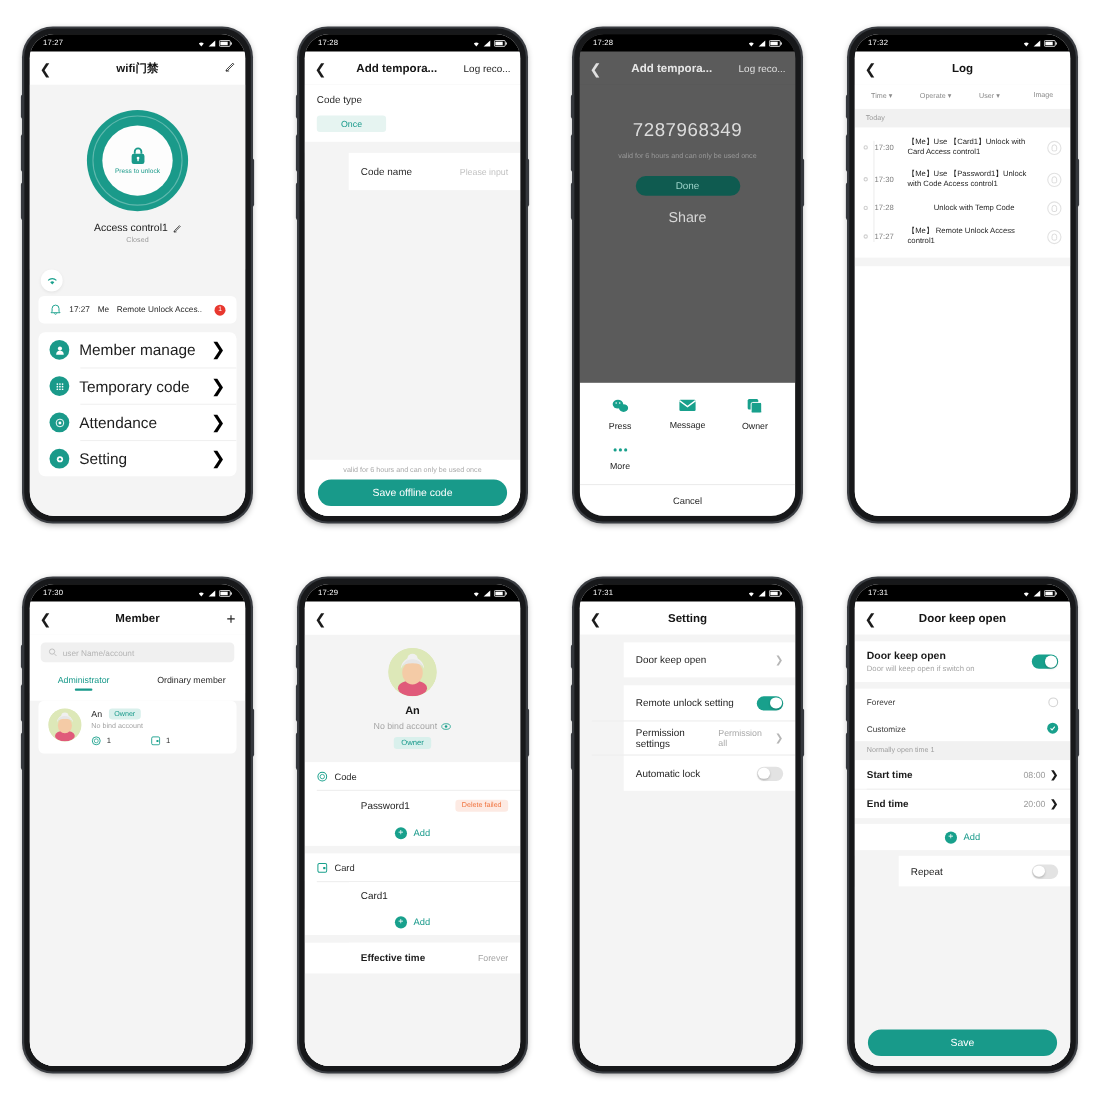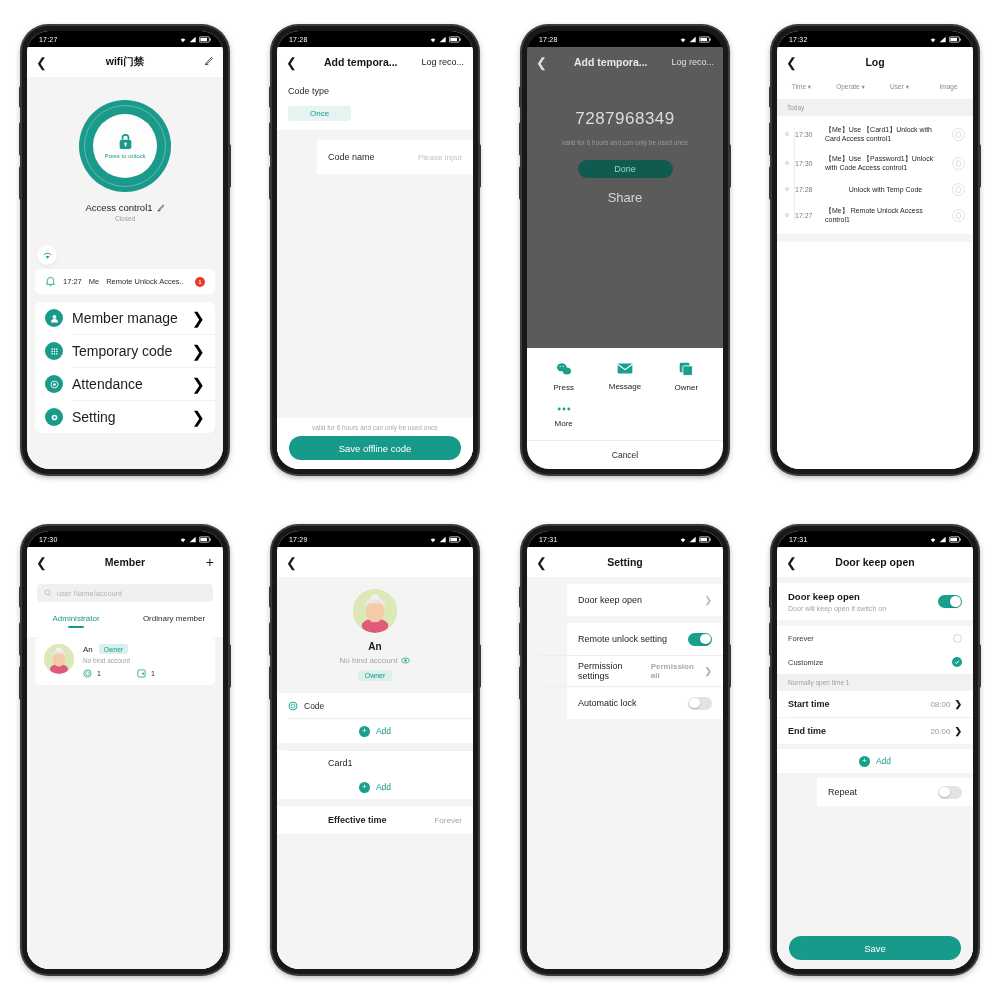--- a/index.html
+++ b/index.html
@@ -674,25 +674,36 @@
             <div class="p6-owner">Owner</div>
           </div>
           <div class="sec-head">
             <svg width="10" height="10" viewBox="0 0 12 12">
                 <circle cx="6" cy="6" r="4.8" fill="none" stroke="#18a08c" stroke-width="1.1"></circle>
                 <circle cx="6" cy="6" r="2.4" fill="none" stroke="#18a08c" stroke-width="0.9"></circle>
               </svg>
             <span>Code</span>
           </div>
           <div class="hairline"></div>
+          <div class="row" style="height:26px;">
+            <span>Password1</span>
+            <span class="del-failed">Delete failed</span>
+          </div>
           <div class="add-row">
             <span class="plus-circ">+</span>
             <span>Add</span>
           </div>
           <div class="sep-gap" style="height:7px;"></div>
+          <div class="sec-head">
+            <svg width="10" height="10" viewBox="0 0 12 12">
+                <rect x="1.2" y="1.2" width="9.6" height="9.6" rx="1.6" fill="none" stroke="#18a08c" stroke-width="1.1"></rect>
+                <rect x="7" y="5" width="2.4" height="2.4" fill="#18a08c"></rect>
+              </svg>
+            <span>Card</span>
+          </div>
           <div class="hairline"></div>
           <div class="row" style="height:24px;">
             <span>Card1</span>
           </div>
           <div class="add-row">
             <span class="plus-circ">+</span>
             <span>Add</span>
           </div>
           <div class="sep-gap" style="height:7px;"></div>
           <div class="row" style="height:28px;">
@@ -742,21 +753,21 @@
           <div class="sep-gap" style="height:7px;"></div>
           <div class="row" style="height:32px;">
             <span>Remote unlock setting</span>
             <span class="toggle on">
                 <span class="knob"></span>
               </span>
           </div>
           <div class="hairline"></div>
           <div class="row" style="height:30px;">
             <span>Permission settings</span>
-            <span style="display:flex;align-items:center;gap:4px;font-weight:bold;">
+            <span style="display:flex;align-items:center;gap:4px;">
               <span style="font-size:8px;color:#a9a9a9;">Permission all</span>
               <span class="chev">❯</span>
             </span>
           </div>
           <div class="hairline"></div>
           <div class="row" style="height:32px;">
             <span>Automatic lock</span>
             <span class="toggle off">
                 <span class="knob"></span>
               </span>

